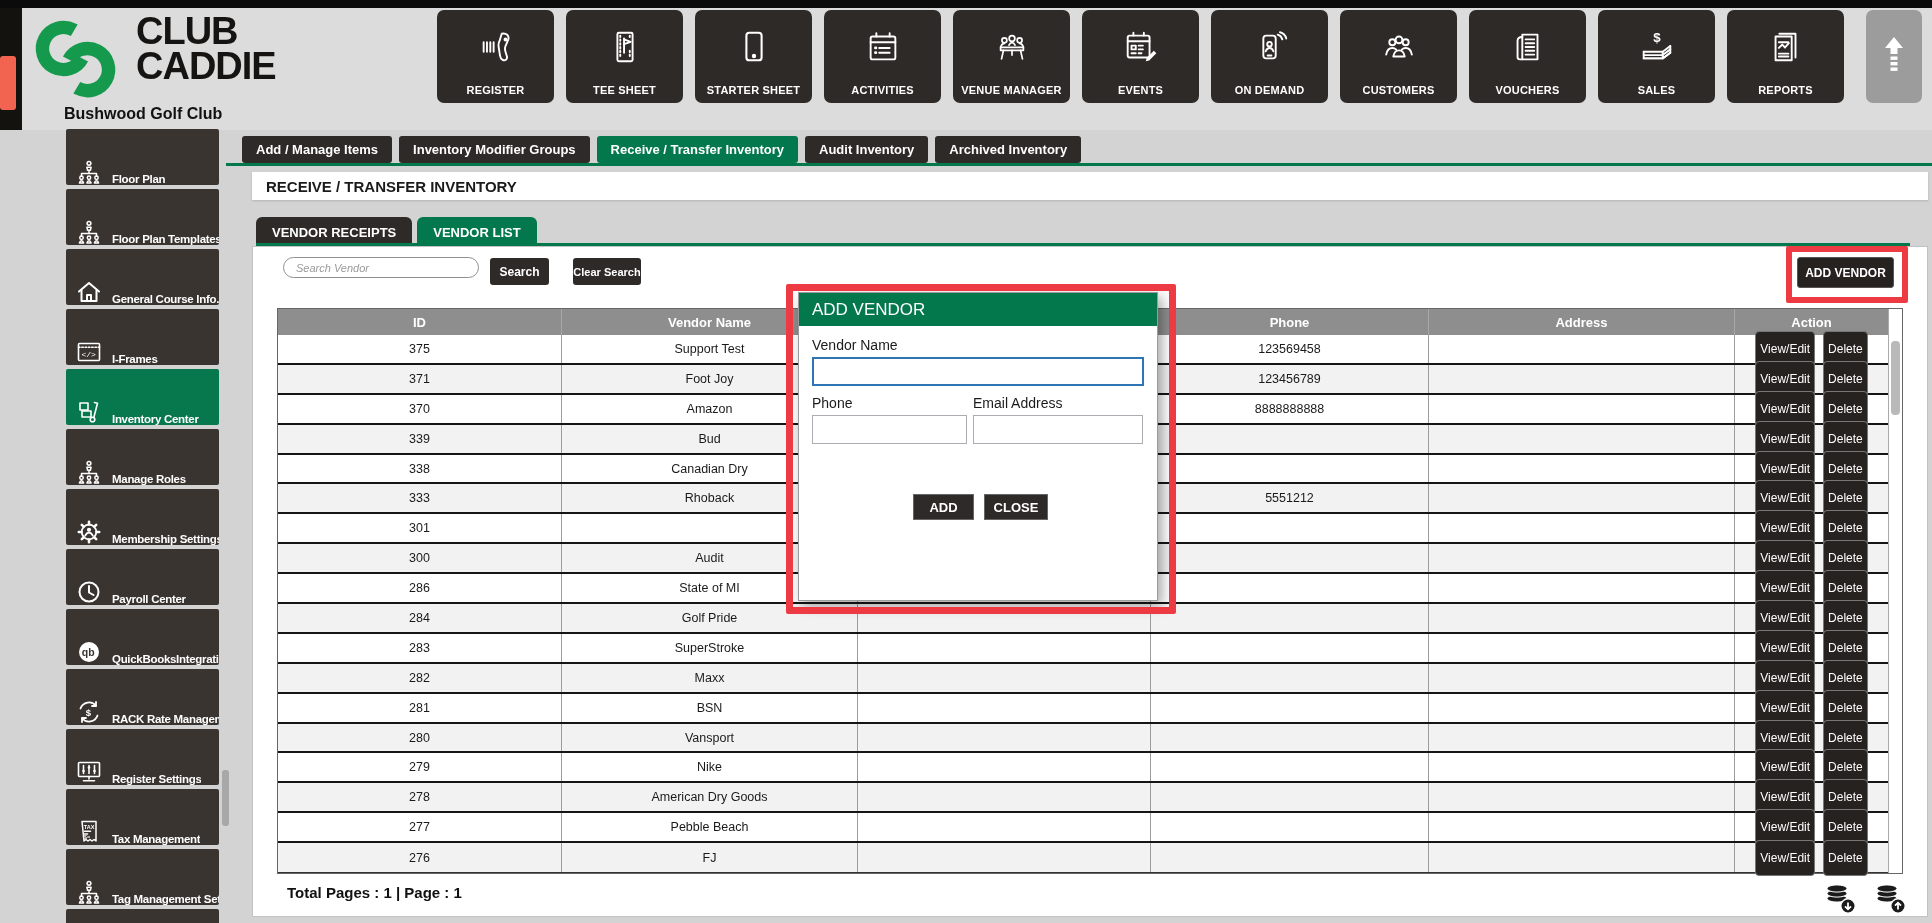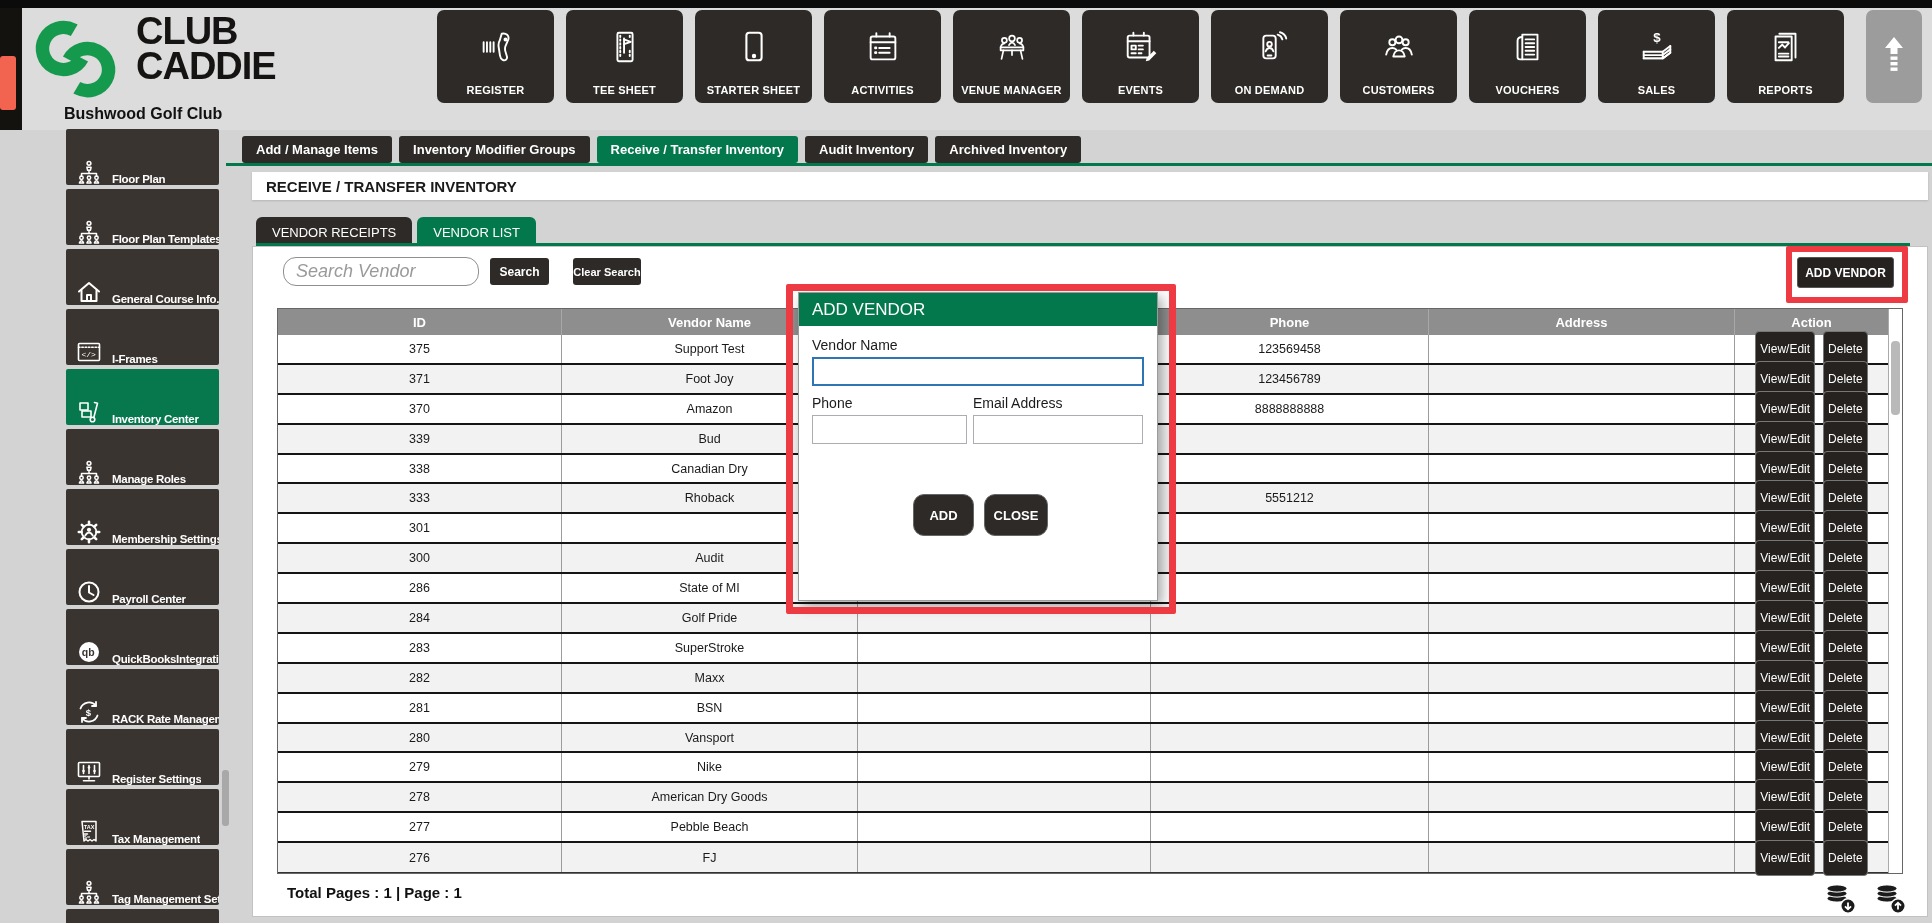--- a/index.html
+++ b/index.html
@@ -30,27 +30,27 @@
   .side-label{color:#fff;font-size:11.5px;font-weight:bold;letter-spacing:-.3px;white-space:nowrap;overflow:hidden}
   #side-scroll{position:absolute;left:222px;top:770px;width:7px;height:56px;background:#a8a8a8;border-radius:3px}
   
   #main-tabs{position:absolute;left:242px;top:136px;display:flex;gap:7px}
   .mtab{height:27px;background:var(--dark);color:#fff;font-weight:bold;font-size:13px;border:none;border-radius:3px;padding:0 14px;cursor:pointer;white-space:nowrap}
   .mtab.active{background:var(--green)}
   #green-line1{position:absolute;left:226px;top:163px;width:1706px;height:3px;background:var(--green)}
   #section-bar{position:absolute;left:252px;top:172px;width:1676px;height:28px;background:#fff;display:flex;align-items:center;
     padding-left:14px;box-sizing:border-box;font-size:15px;font-weight:bold;color:#1a1a1a;box-shadow:0 1px 2px rgba(0,0,0,.15)}
   #sub-tabs{position:absolute;left:256px;top:217px;display:flex;gap:5px}
-  .stab{height:31px;background:var(--dark);color:#fff;font-weight:normal;font-size:13px;border:none;border-radius:6px 6px 0 0;padding:0 16px;cursor:pointer}
+  .stab{height:31px;background:var(--dark);color:#fff;font-weight:bold;font-size:13px;border:none;border-radius:6px 6px 0 0;padding:0 16px;cursor:pointer}
   .stab.active{background:var(--green)}
   #green-line2{position:absolute;left:256px;top:243px;width:1654px;height:3px;background:var(--green)}
   #panel{position:absolute;left:252px;top:246px;width:1676px;height:671px;background:#fff;border:1px solid #c2c2c2;box-sizing:border-box}
   
-  #search-input{position:absolute;left:283px;top:257px;width:196px;height:29px;box-sizing:border-box;border:1px solid #8f8f8f;
-    border-radius:13px;padding:0 12px;font-size:18px;font-style:italic;color:#333;background:#fff;outline:none;font-family:"Liberation Sans",sans-serif}
+  #search-input{position:absolute;left:283px;top:257px;width:196px;height:21px;box-sizing:border-box;border:1px solid #8f8f8f;
+    border-radius:13px;padding:0 12px;font-size:11px;font-style:italic;color:#333;background:#fff;outline:none;font-family:"Liberation Sans",sans-serif}
   #search-input::placeholder{color:#9a9a9a;font-style:italic}
   .sbtn{position:absolute;height:27px;top:258px;background:var(--dark);color:#fff;font-weight:bold;border:none;border-radius:3px;cursor:pointer;font-family:"Liberation Sans",sans-serif}
   #search-btn{left:490px;width:59px;font-size:12px}
   #clear-btn{left:573px;width:68px;font-size:11px}
   #add-vendor-btn{position:absolute;left:1797px;top:257px;width:97px;height:31px;background:#262220;color:#fff;font-size:12px;
     font-weight:bold;border:1px solid #555;border-radius:3px;cursor:pointer}
   
   #table{position:absolute;left:277px;top:308px;width:1626px;border:1px solid #666;box-sizing:border-box;background:#14b8a6;display:flex;z-index:10}
   #table-cols{flex:1}
   #thead{display:flex;background:var(--thgray);height:26px}
@@ -76,22 +76,22 @@
     box-shadow:4px 5px 12px rgba(0,0,0,.35);z-index:40;box-sizing:border-box}
   #modal-header{height:33px;background:var(--green);color:#fff;font-size:17px;display:flex;align-items:center;padding-left:13px}
   .m-label{position:absolute;font-size:14px;color:#1b1b1b}
   #m-vname-label{left:13px;top:44px}
   #m-phone-label{left:13px;top:102px}
   #m-email-label{left:174px;top:102px}
   .m-input{position:absolute;box-sizing:border-box;padding:0 6px;font-size:13px;outline:none;font-family:"Liberation Sans",sans-serif}
   #m-vname-input{left:13px;top:64px;width:332px;height:29px;border:2px solid #2e75b6}
   #m-phone-input{left:13px;top:122px;width:155px;height:29px;border:1px solid #abadb3}
   #m-email-input{left:174px;top:122px;width:170px;height:29px;border:1px solid #abadb3}
-  .m-btn{position:absolute;top:201px;height:42px;background:var(--dark);color:#fff;font-size:13px;font-weight:bold;
-    border:1px solid #666;border-radius:11px;cursor:pointer;font-family:"Liberation Sans",sans-serif}
+  .m-btn{position:absolute;top:201px;height:26px;background:var(--dark);color:#fff;font-size:13px;font-weight:bold;
+    border:1px solid #666;border-radius:0;cursor:pointer;font-family:"Liberation Sans",sans-serif}
   #m-add-btn{left:114px;width:61px}
   #m-close-btn{left:185px;width:64px}
   
   .anno{position:absolute;border:7px solid var(--anno);box-sizing:border-box;z-index:60;pointer-events:none;border-radius:2px}
   #anno-modal{left:786px;top:284px;width:390px;height:330px}
   #anno-add{left:1786px;top:246px;width:122px;height:57px;border-width:6px}
 </style>
 </head>
 <body>
 

